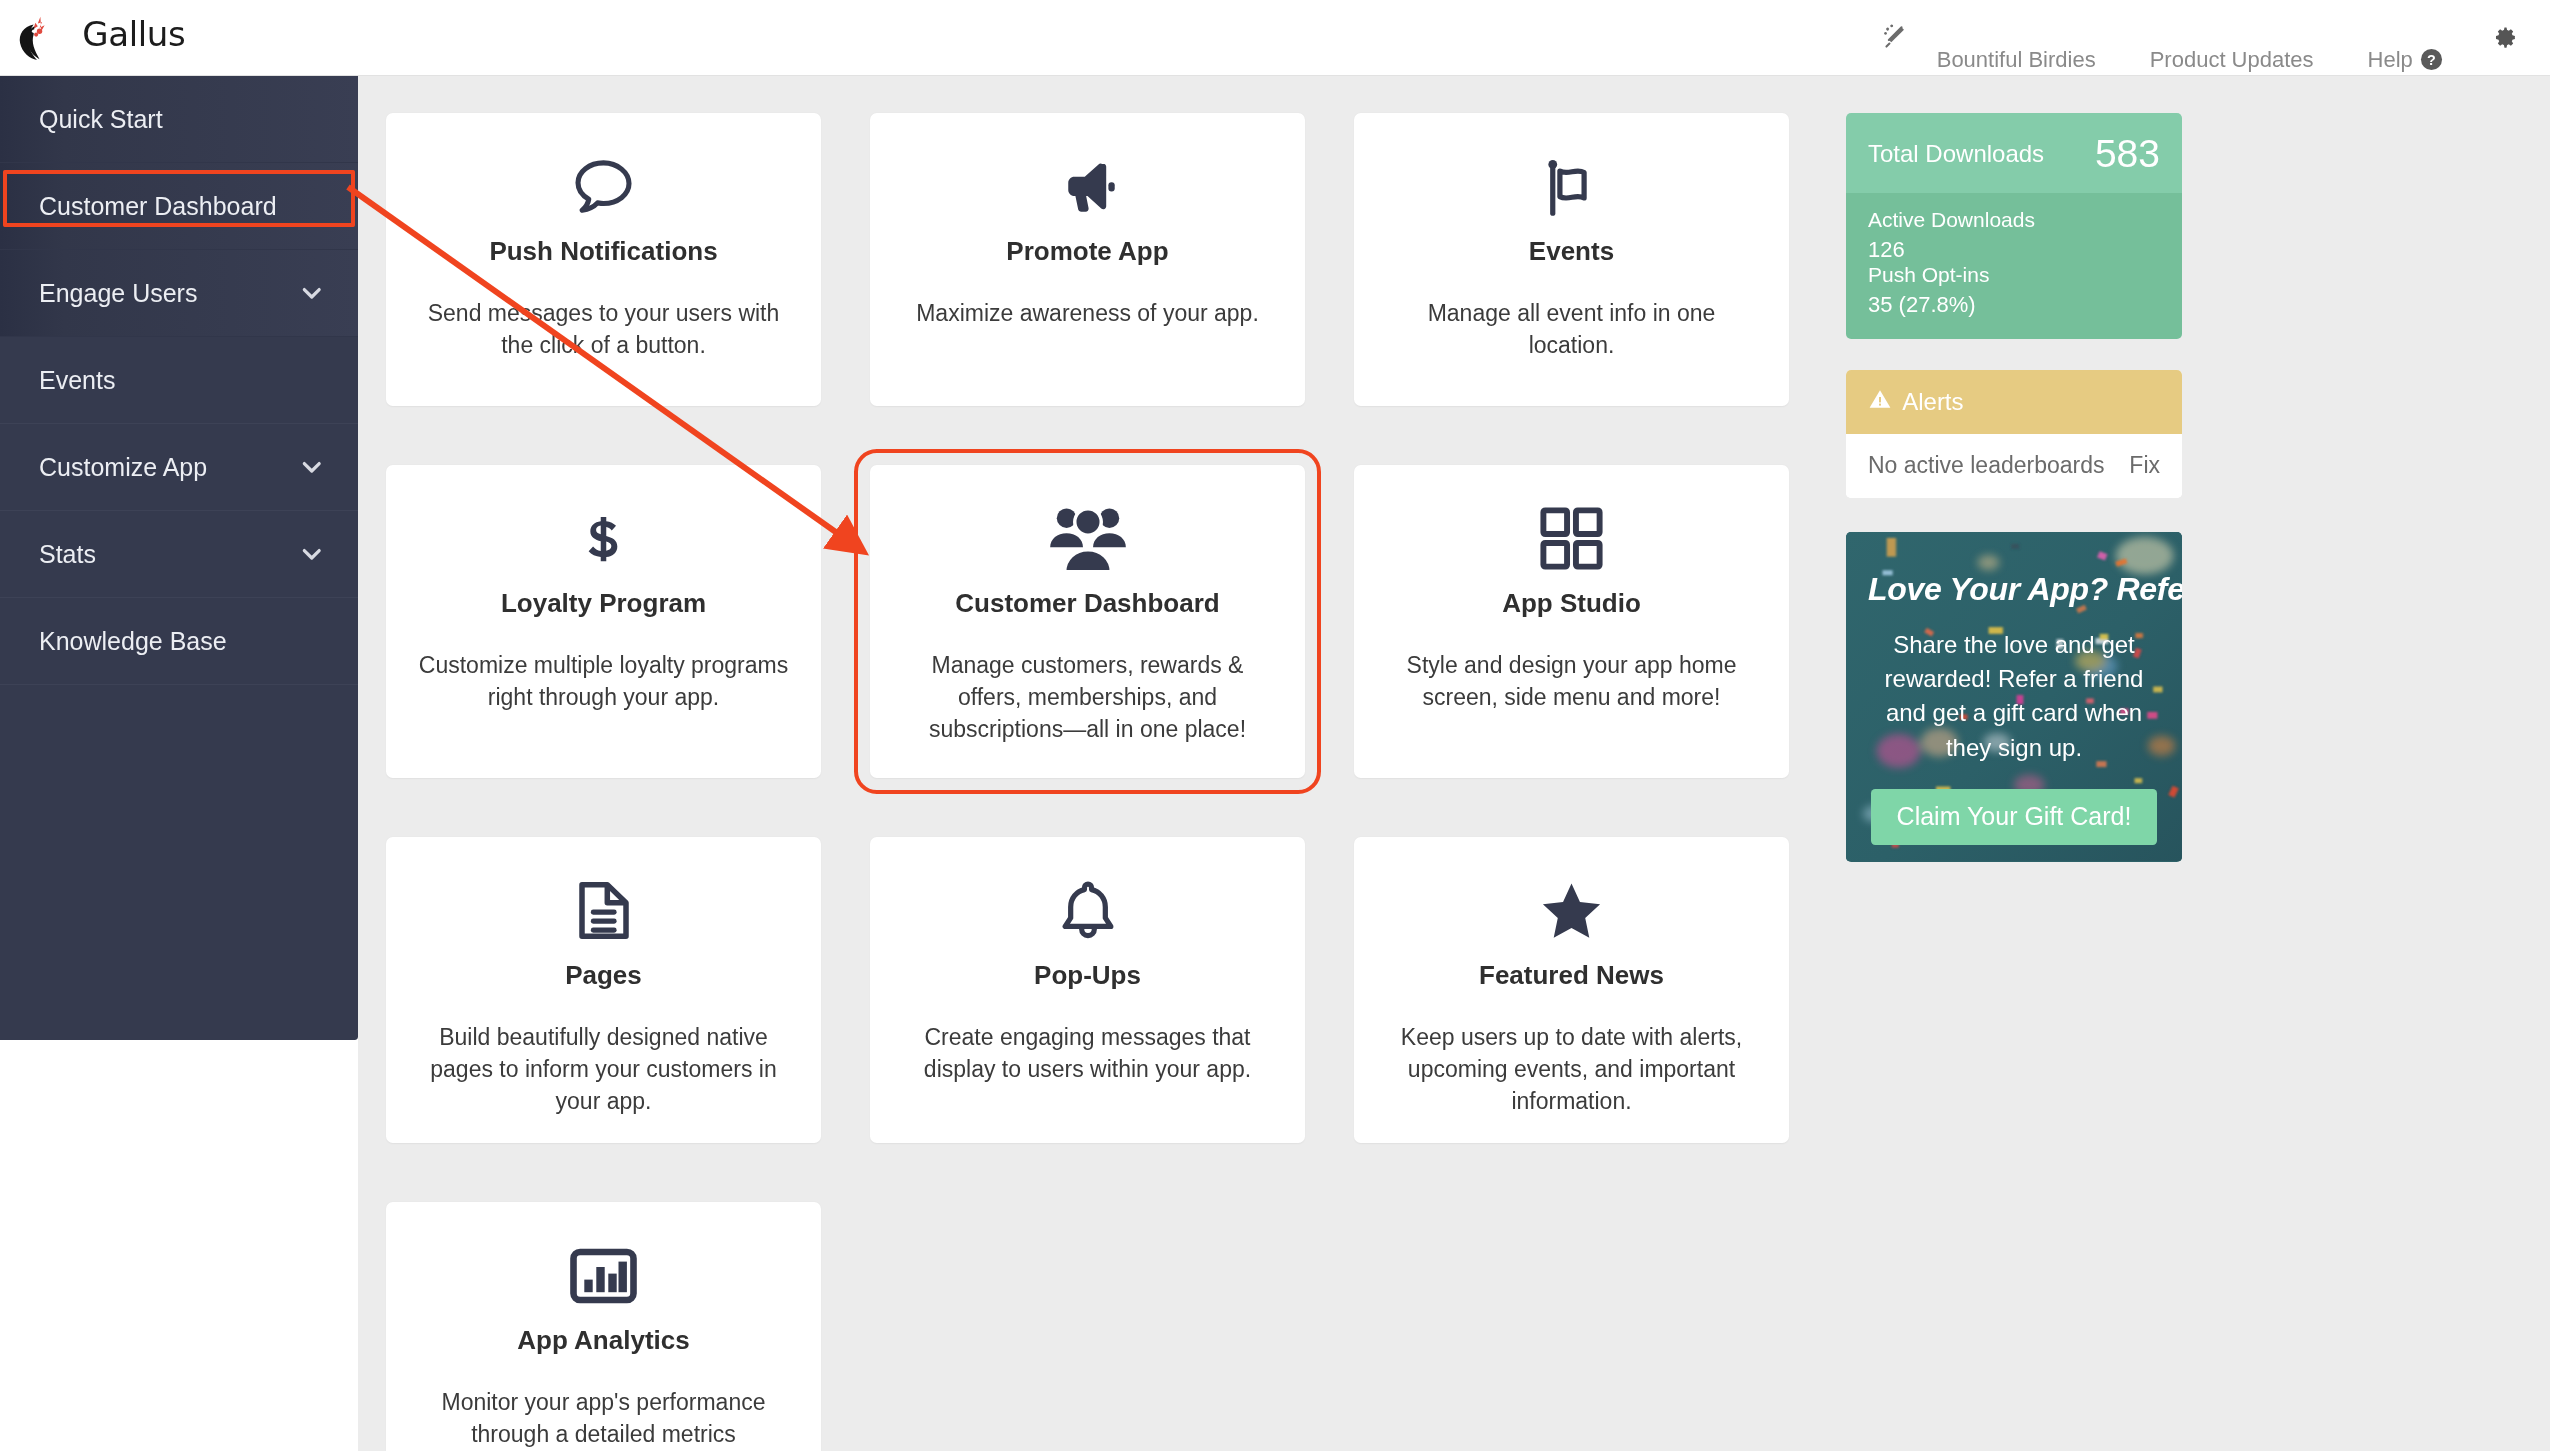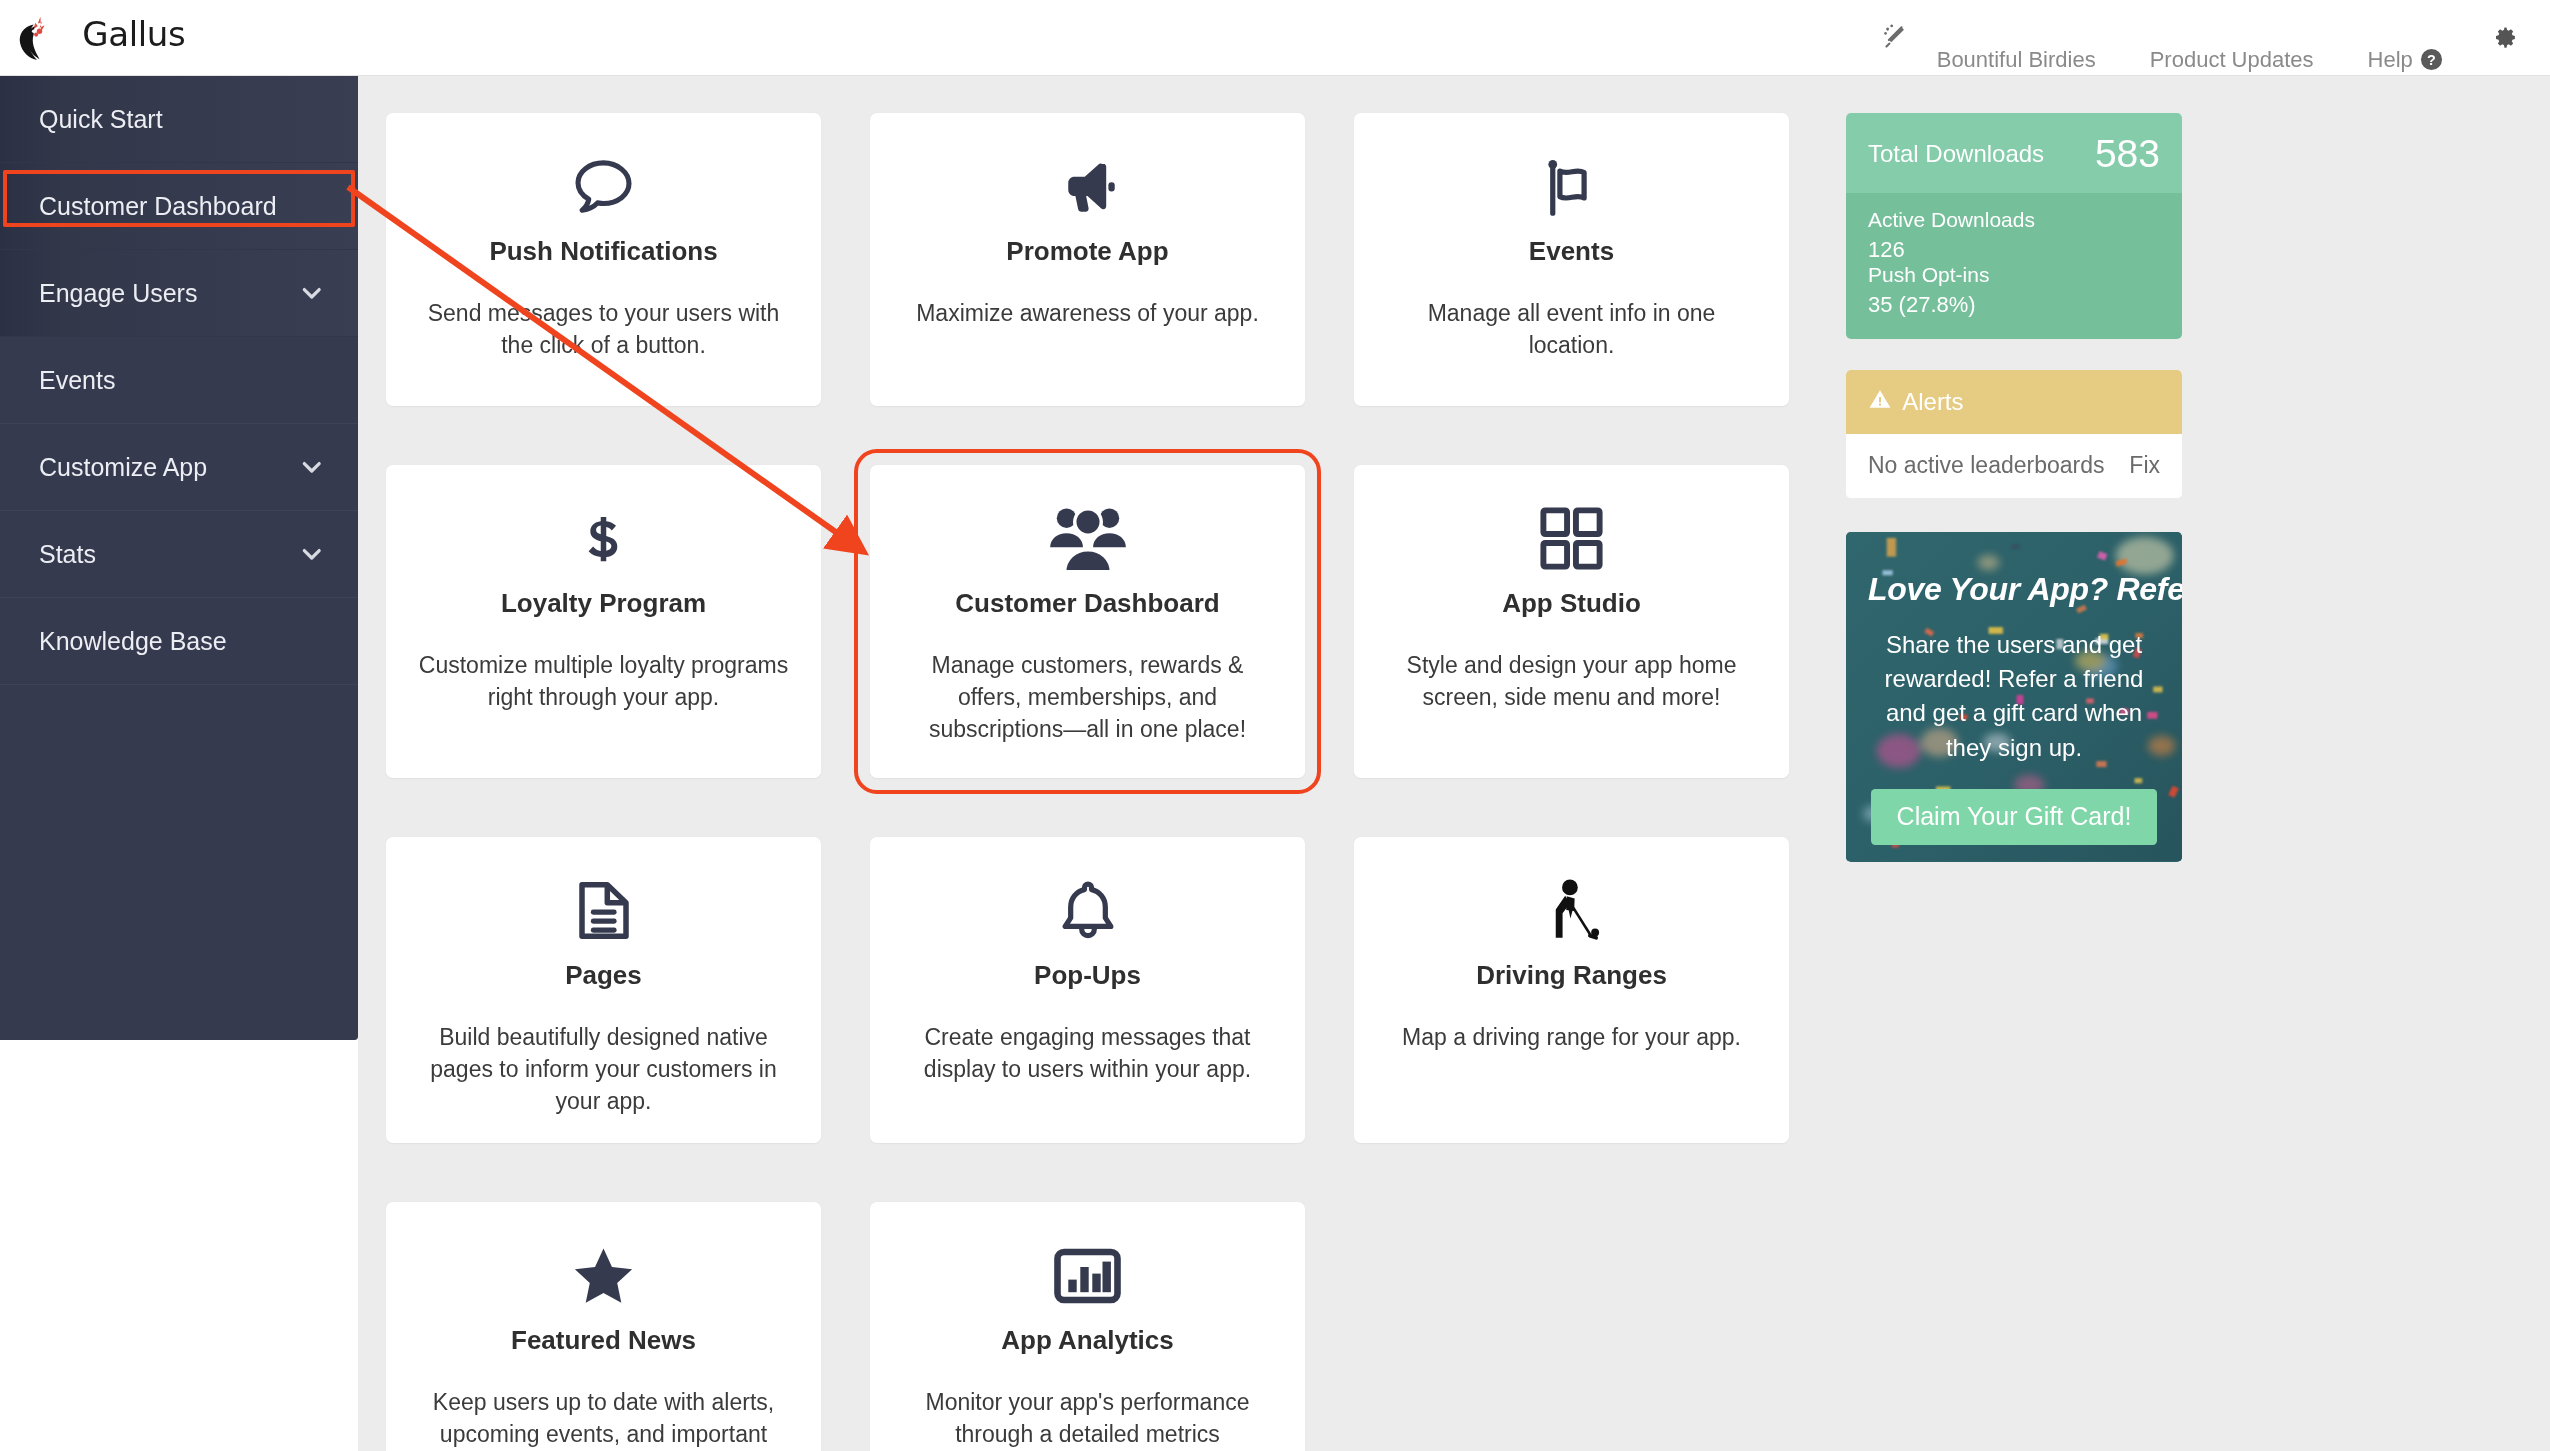--- a/index.html
+++ b/index.html
@@ -347,34 +347,20 @@
       <div class="card-icon">
         <svg width="66" height="73" viewBox="0 0 24 24" fill="none" stroke="currentColor" stroke-width="1.9" stroke-linecap="round" stroke-linejoin="round">
           <path d="M12 2.4c-.7 0-1.3.6-1.3 1.3v.7C7.8 5 5.7 7.6 5.7 10.7v4l-2 3.1h16.6l-2-3.1v-4c0-3.1-2.1-5.7-5-6.3v-.7c0-.7-.6-1.3-1.3-1.3z"></path>
           <path d="M9.7 18.8c0 1.3 1 2.3 2.3 2.3s2.3-1 2.3-2.3"></path>
         </svg>
       </div>
       <div class="card-title">Pop-Ups</div>
       <div class="card-desc">Create engaging messages that display to users within your app.</div>
     </div>
 
-    <div class="card h3">
-      <div class="card-icon">
-        <svg width="63" height="73" viewBox="0 0 24 26" fill="none">
-          <circle cx="11.4" cy="4.2" r="3" fill="#111111"></circle>
-          <path d="M9.6 7.4 L6.0 12.6 L6.0 23.4 L8.6 23.4 L8.6 14.0 L10.6 11.4 L11.6 16.0 L12.6 12.2 Z" fill="#111111"></path>
-          <path d="M10.2 7.6 L13.2 8.4 L13.0 13.2 L10.0 12.8 Z" fill="#111111"></path>
-          <path d="M12.6 11.8 L19.4 22.6" stroke="#111111" stroke-width="1"></path>
-          <path d="M19.0 22.6 L21.4 23.4" stroke="#111111" stroke-width="1.4" stroke-linecap="round"></path>
-          <circle cx="21.0" cy="21.4" r="1.5" fill="#111111"></circle>
-        </svg>
-      </div>
-      <div class="card-title">Driving Ranges</div>
-      <div class="card-desc">Map a driving range for your app.</div>
-    </div>
 
     <div class="card h4">
       <div class="card-icon">
         <svg width="73" height="70" viewBox="0 0 24 24" fill="currentColor">
           <path d="M12 2.6l2.9 6.3 6.9.8-5.1 4.7 1.4 6.8L12 17.8 5.9 21.2l1.4-6.8L2.2 9.7l6.9-.8z"></path>
         </svg>
       </div>
       <div class="card-title">Featured News</div>
       <div class="card-desc">Keep users up to date with alerts, upcoming events, and important information.</div>
     </div>
@@ -492,21 +478,21 @@
           <rect x="341" y="336" width="10" height="7" fill="#e03f8a" opacity="0.9"></rect>
           <rect x="222" y="344" width="9" height="6" fill="#e04830" opacity="0.85"></rect>
           <rect x="127" y="352" width="11" height="7" fill="#e0c24c" opacity="0.85"></rect>
           <rect x="54" y="362" width="8" height="10" fill="#d84848" opacity="0.85"></rect>
           <rect x="195" y="14" width="9" height="6" fill="#3c4a56" opacity="0.6"></rect>
           <rect x="232" y="170" width="9" height="6" fill="#2a4148" opacity="0.6"></rect>
         </g>
       </svg>
       <div class="promo-inner">
         <div class="promo-title">Love Your App? Refer a Friend!</div>
-        <div class="promo-sub">Share the users and get rewarded! Refer a friend and get a gift card when they sign up.</div>
+        <div class="promo-sub">Share the love and get rewarded! Refer a friend and get a gift card when they sign up.</div>
         <div class="promo-btn">Claim Your Gift Card!</div>
       </div>
     </div>
 
   </div>
 </div>
 
 <div class="anno anno-box" id="anno-sidebar-box"></div>
 <svg class="anno" id="anno-arrow" viewBox="0 0 900 500">
   <defs>

